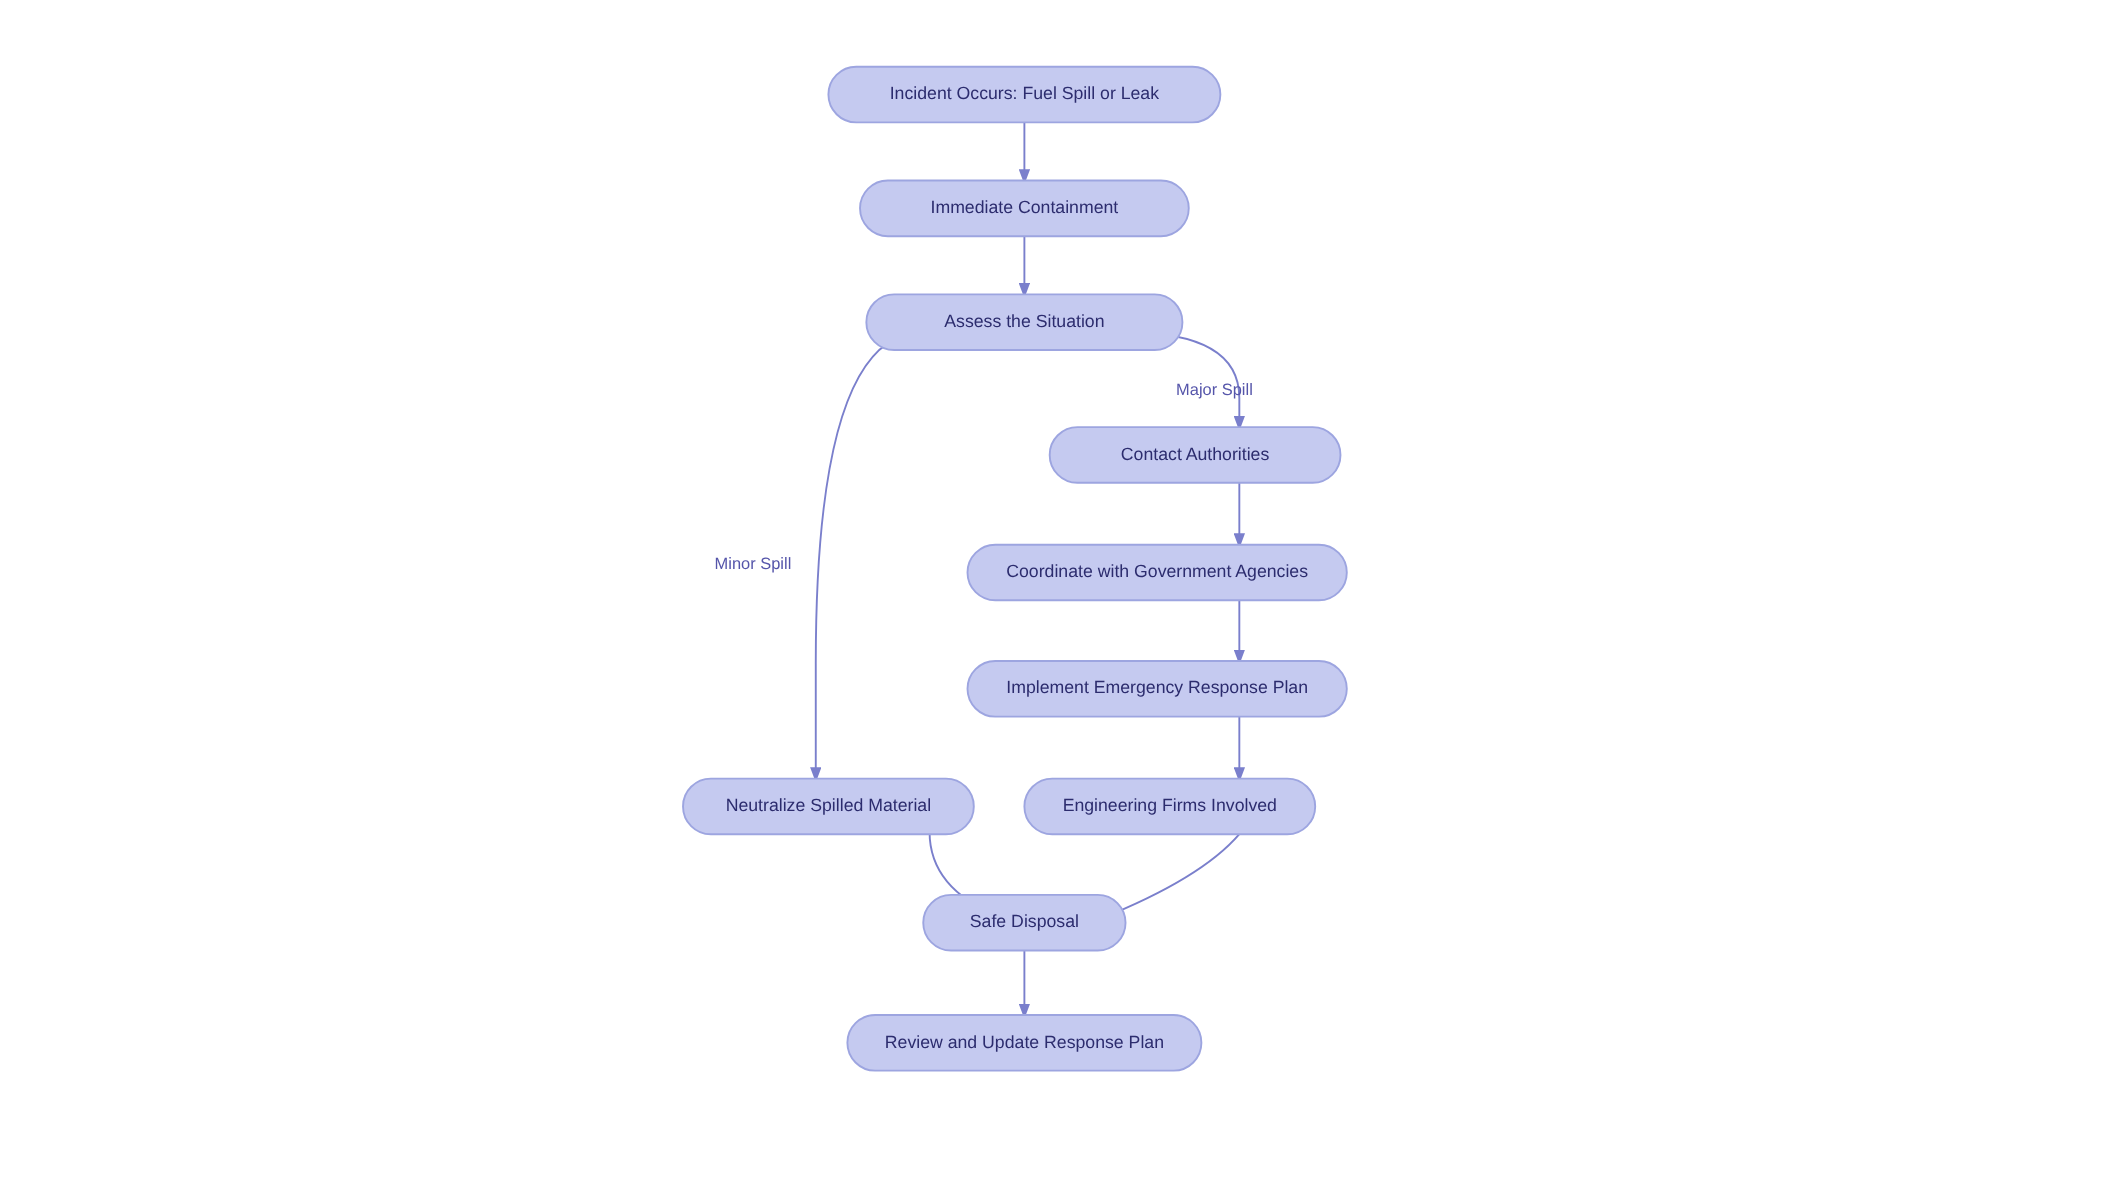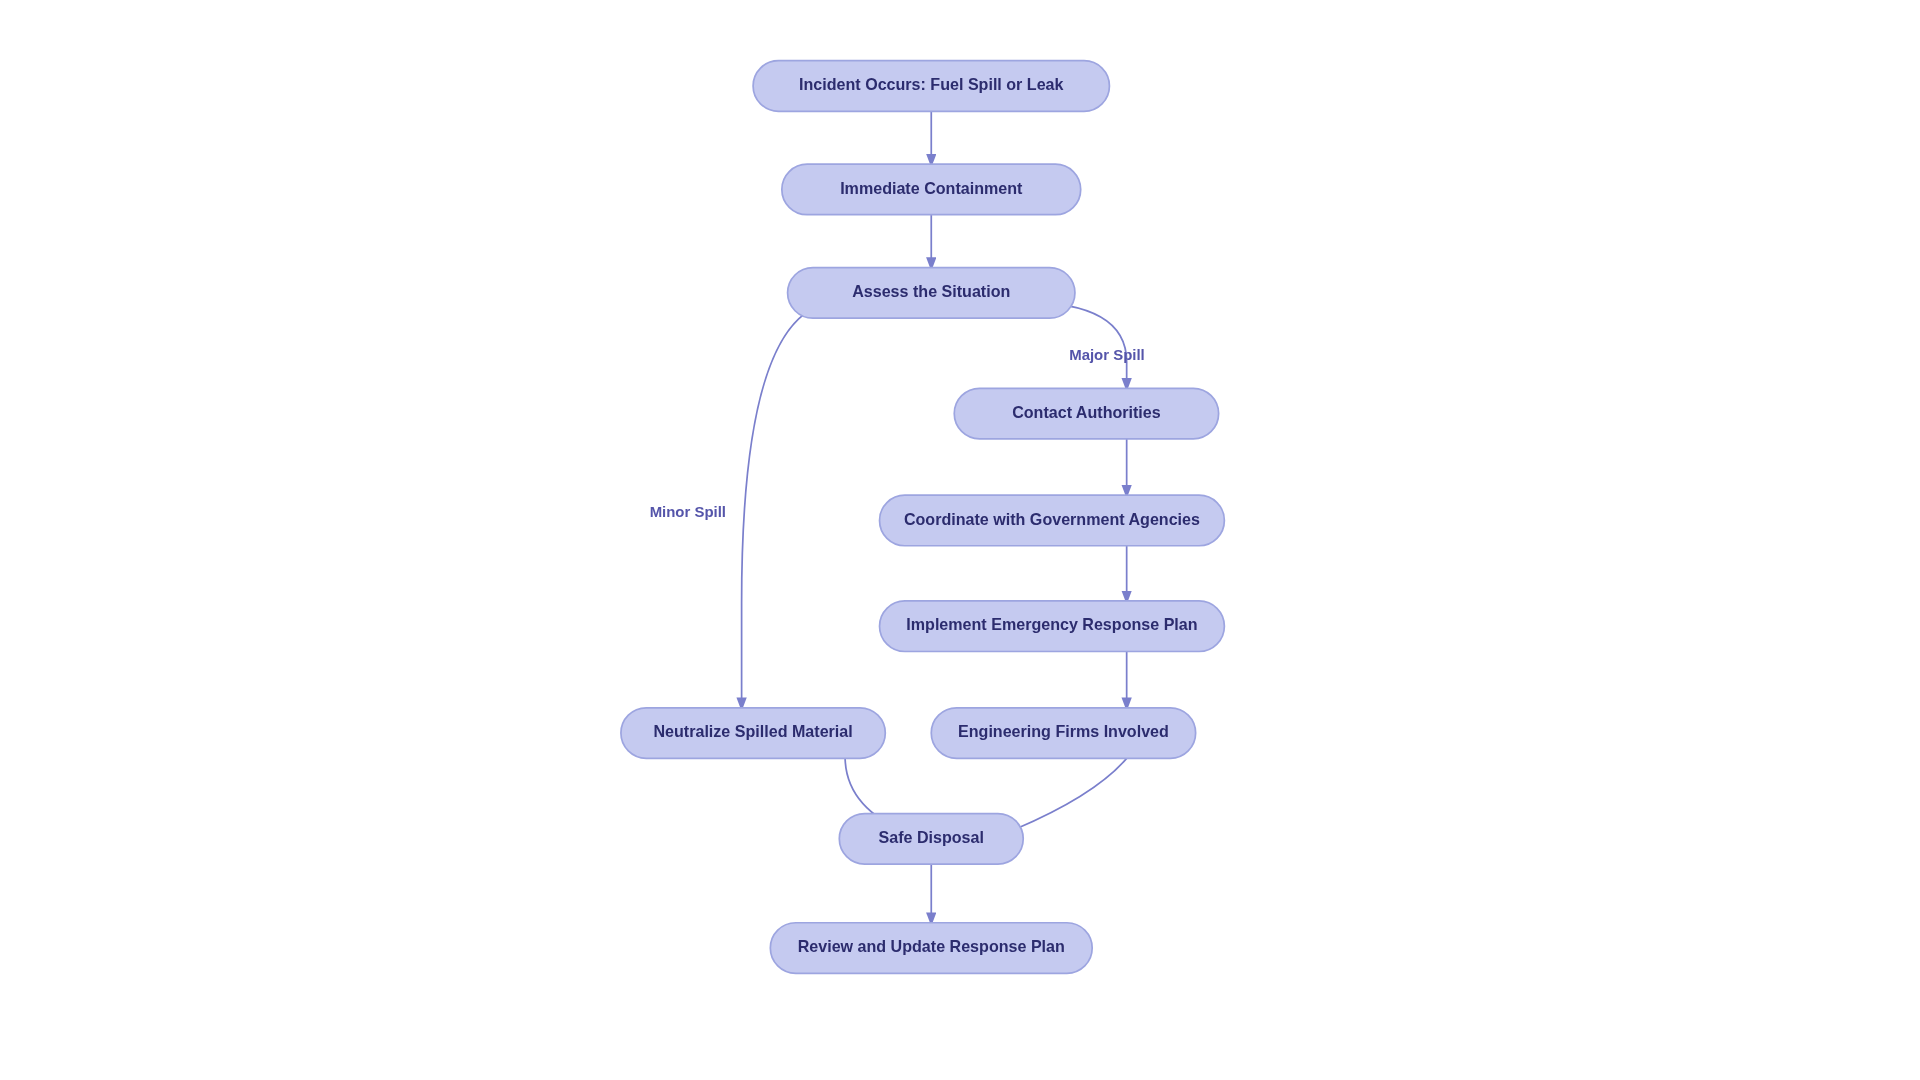--- a/index.html
+++ b/index.html
@@ -9,21 +9,20 @@
       background: #ffffff;
       font-family: Arial, sans-serif;
       overflow: hidden;
     }
     .flowchart-container {
       width: 100%;
       height: 100%;
       display: flex;
       align-items: center;
       justify-content: center;
-      font-weight: bold;
     }
     svg {
       width: 900px;
       height: 1000px;
     }
     .node-box {
       fill: #c5caf0;
       stroke: #9da5e0;
       stroke-width: 1.5;
     }

